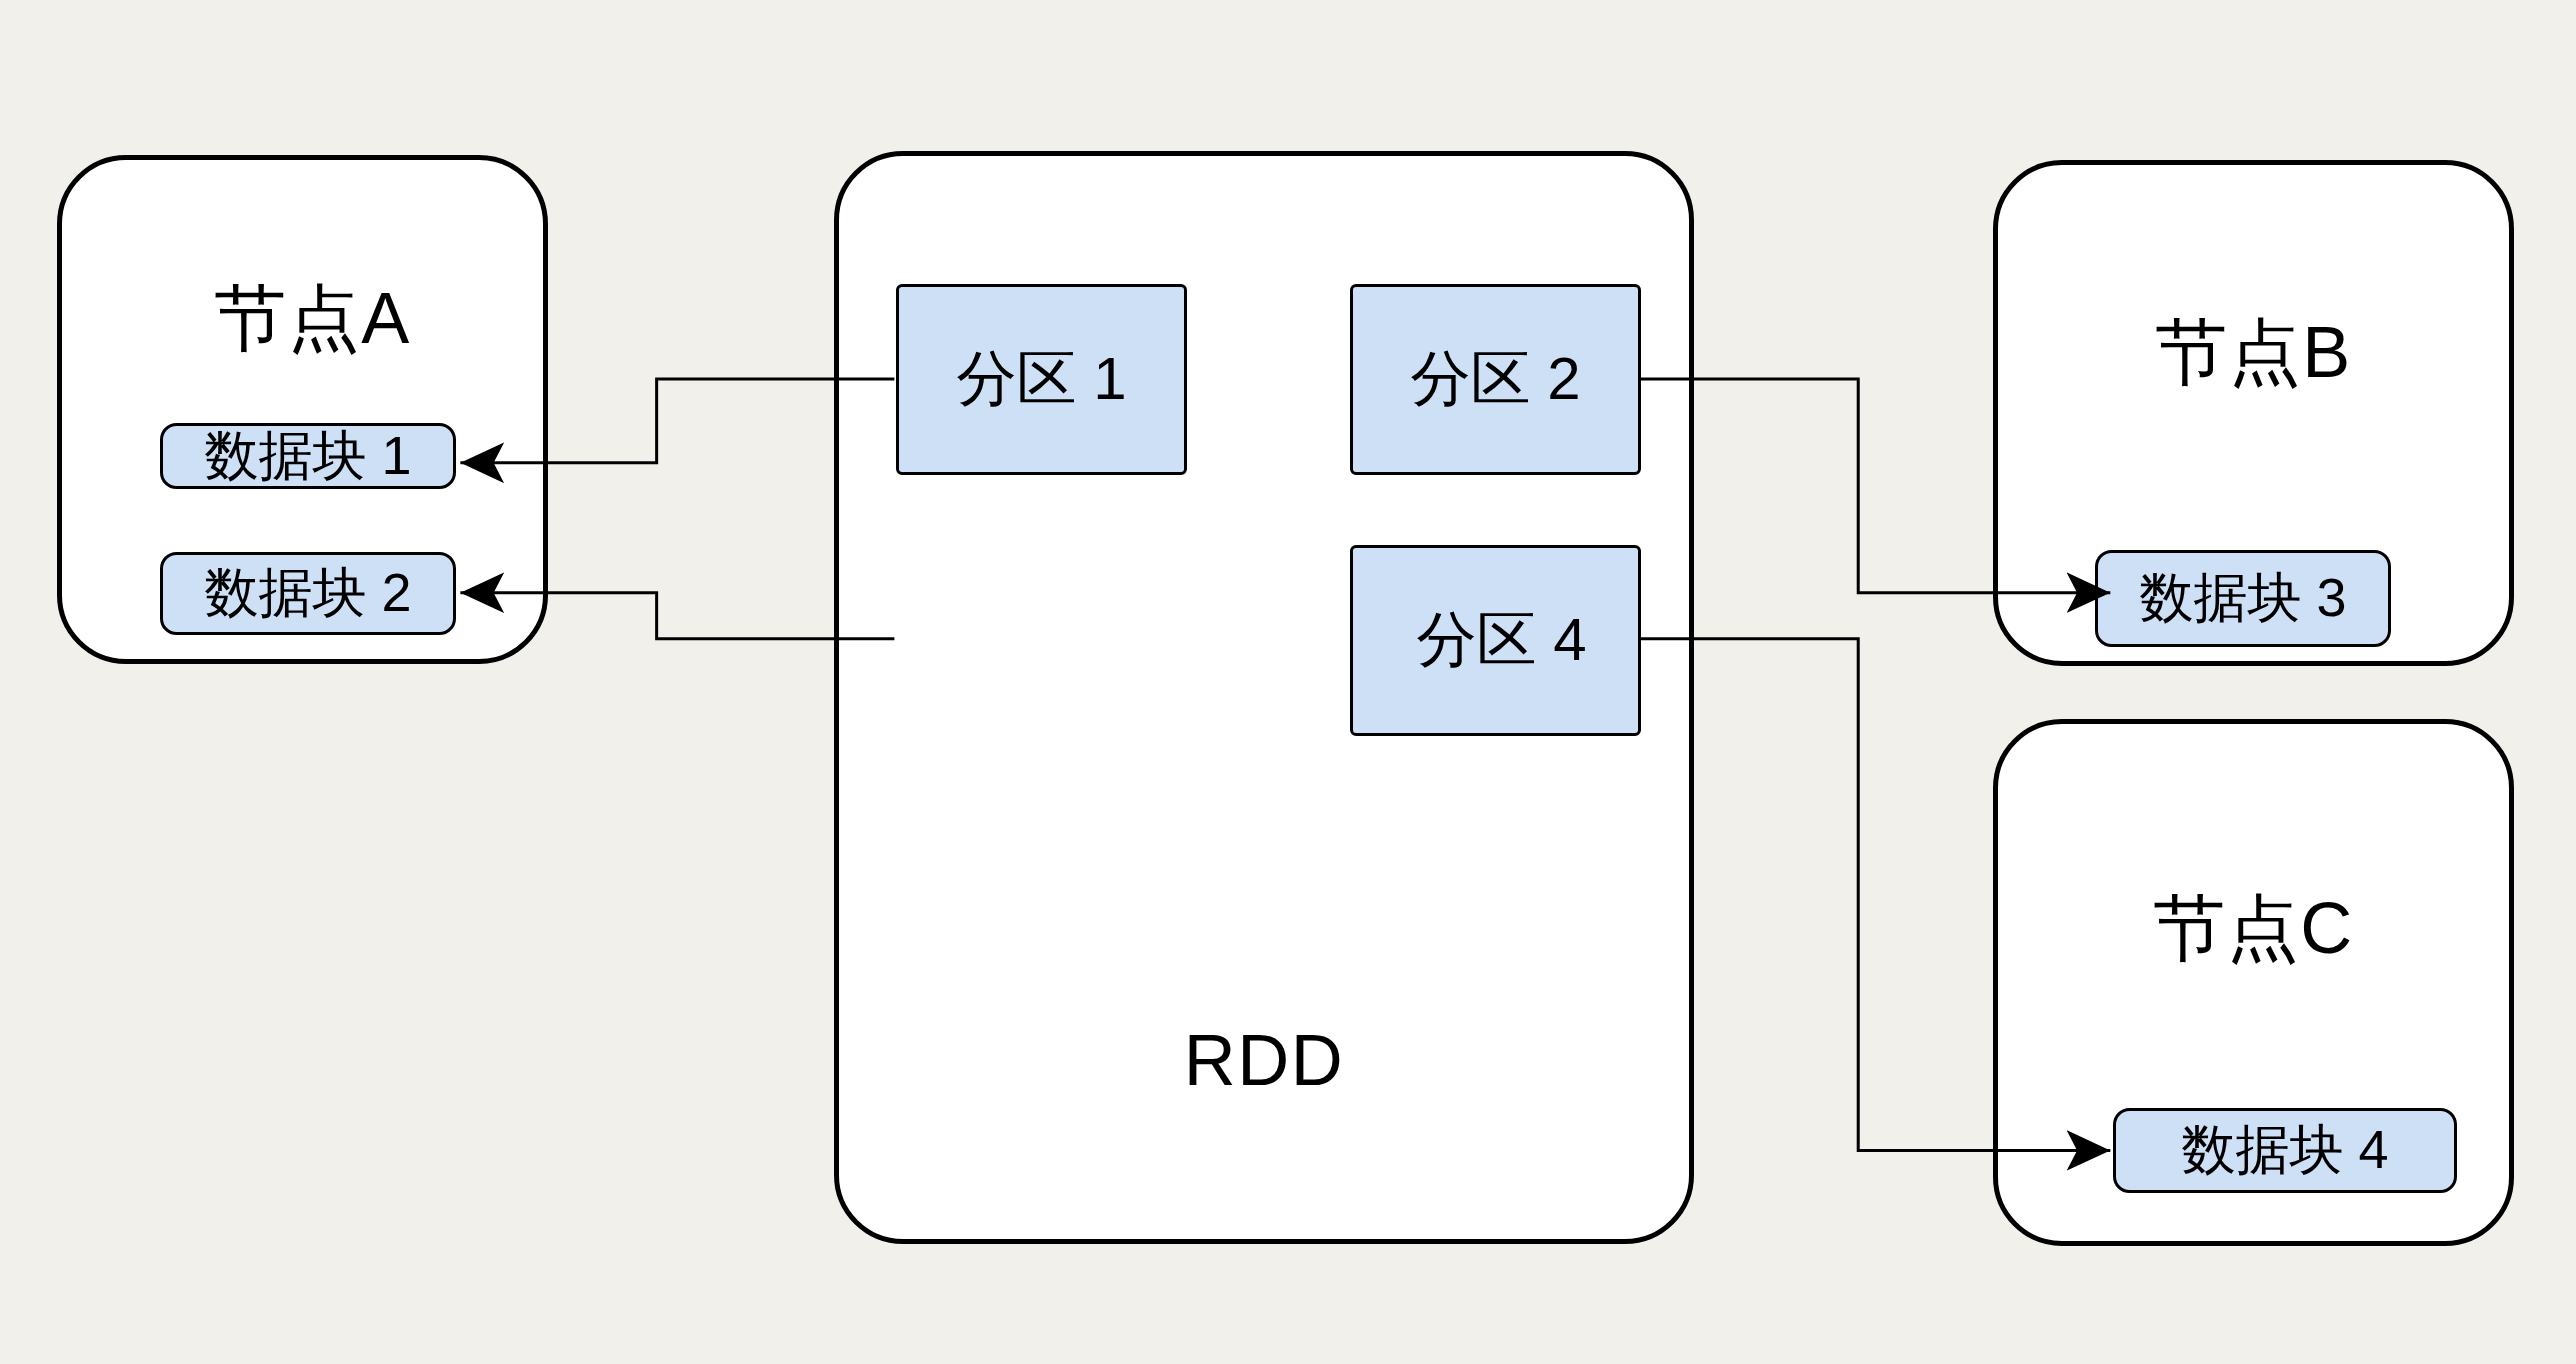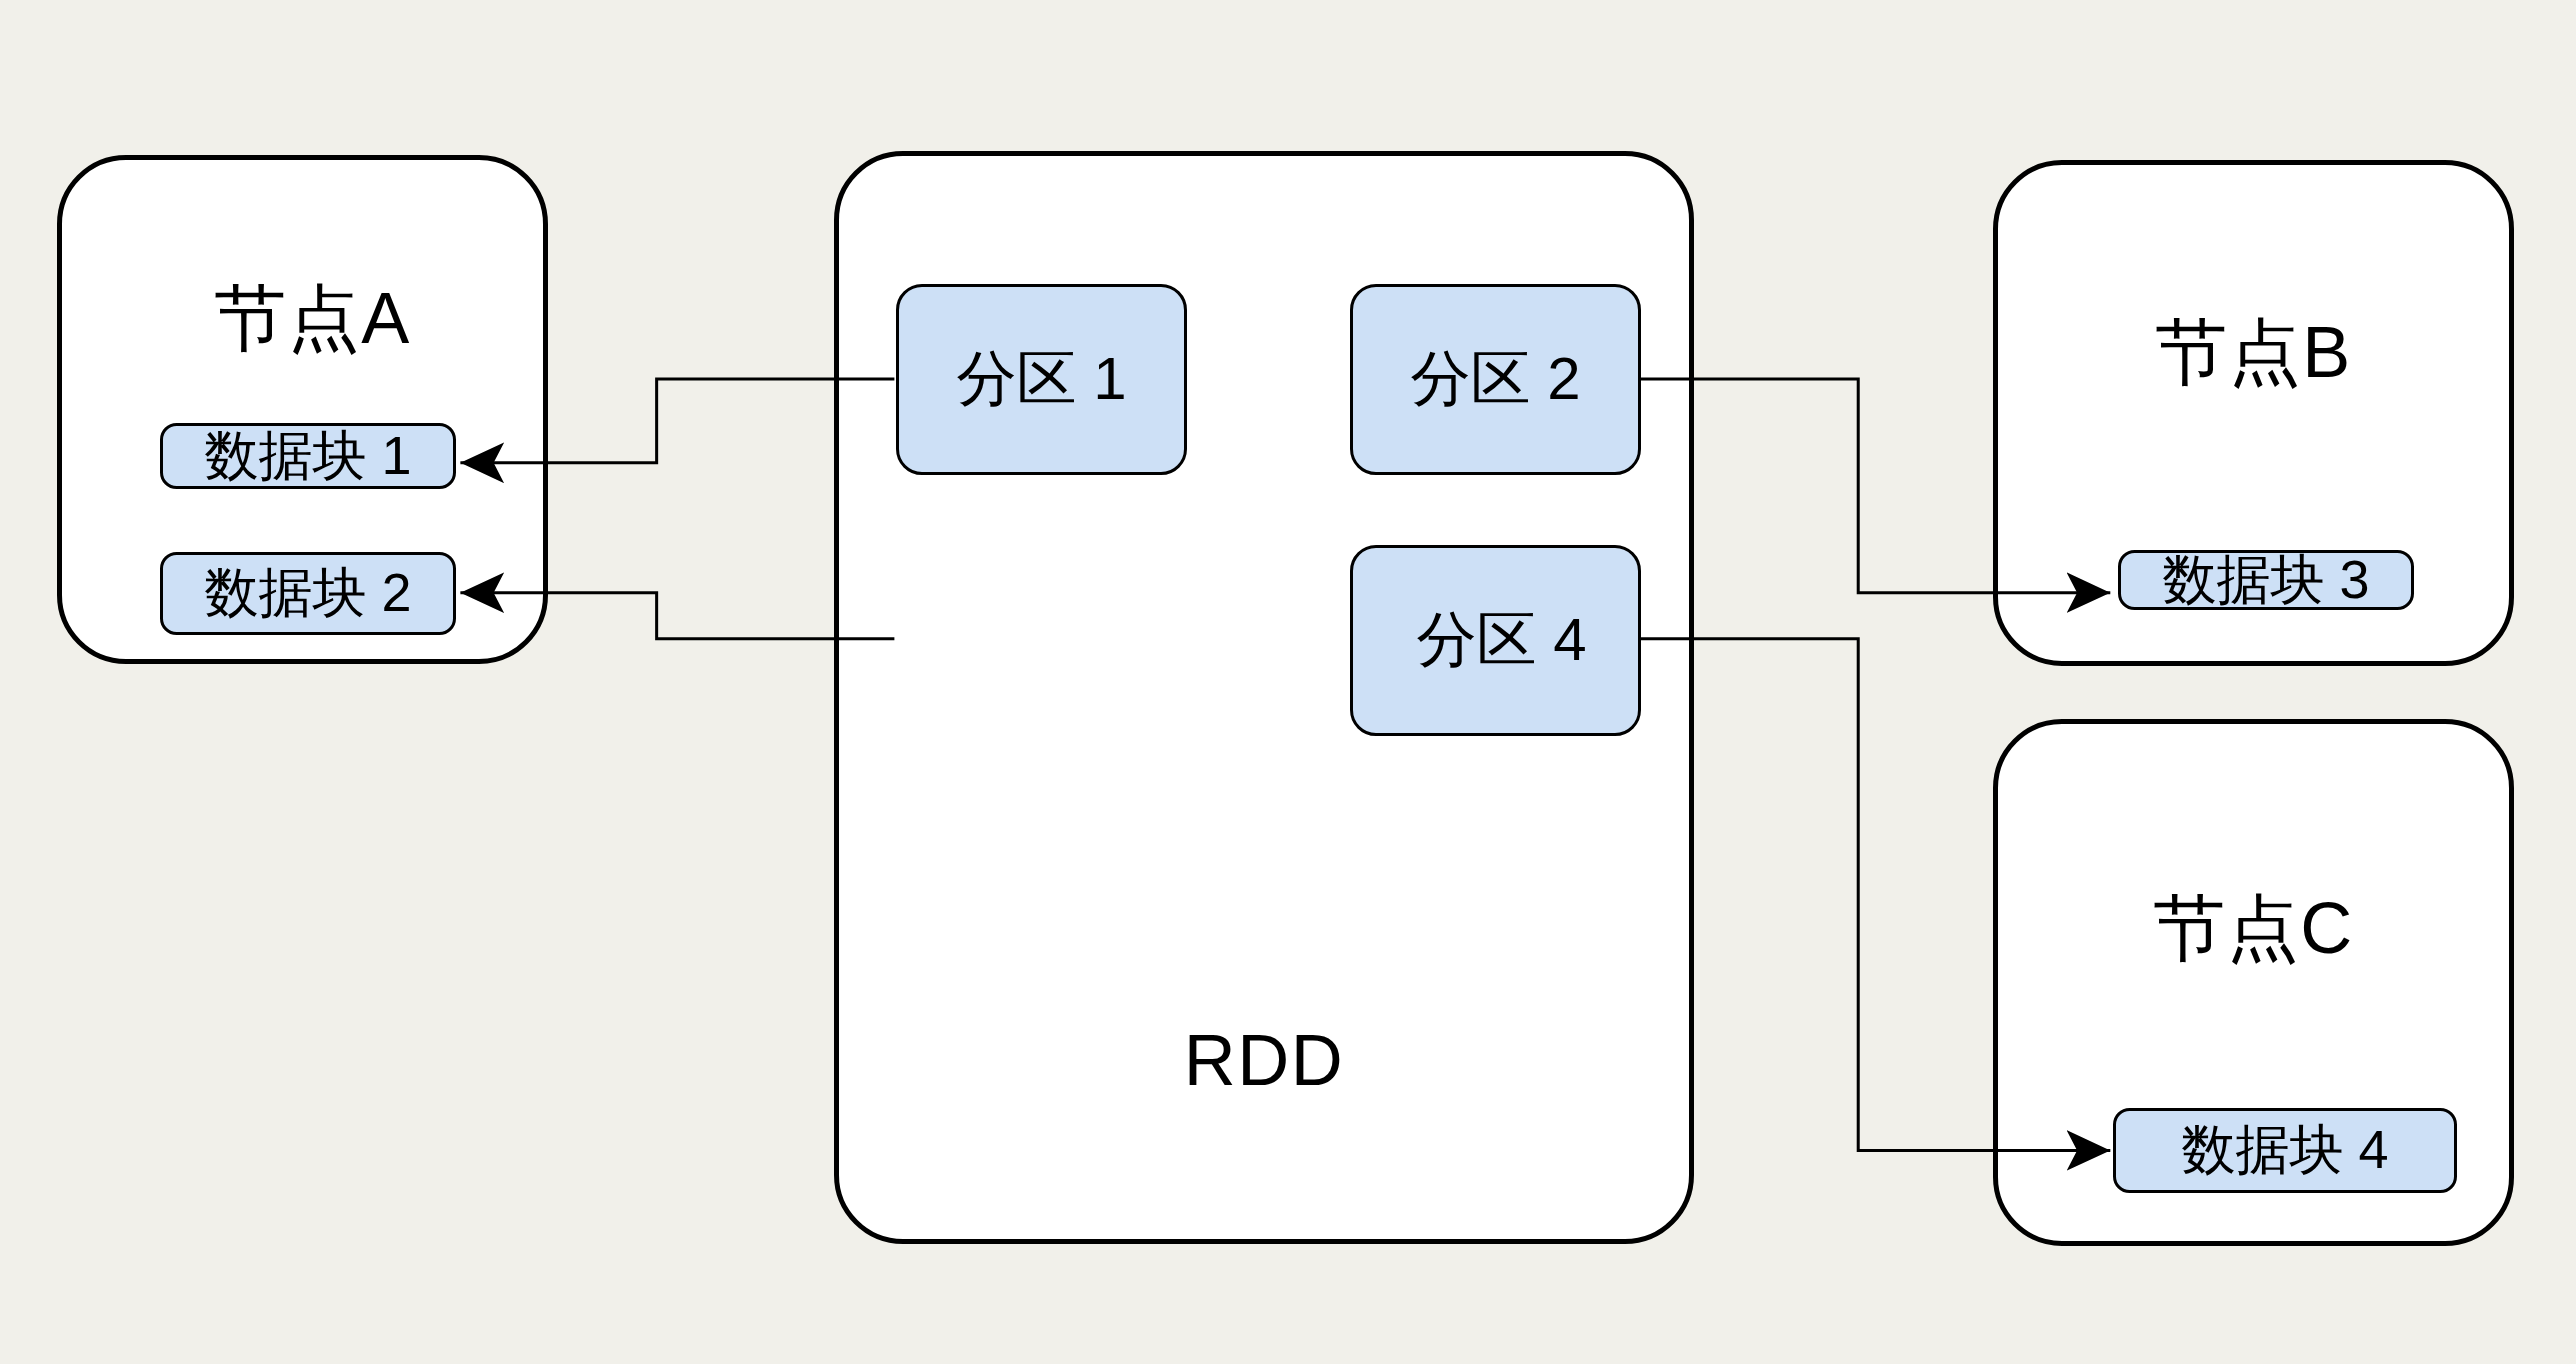--- a/index.html
+++ b/index.html
@@ -24,21 +24,21 @@
     font-size: 72px;
     line-height: 72px;
     color: #000000;
     letter-spacing: 1.5px;
     white-space: nowrap;
   }
   .part-box {
     position: absolute;
     background: #cde0f6;
     border: 3px solid #000000;
-    border-radius: 26px;
+    border-radius: 6px;
     box-sizing: border-box;
     display: flex;
     align-items: center;
     justify-content: center;
     font-size: 60px;
     color: #000000;
     white-space: nowrap;
   }
   .data-box {
     position: absolute;
@@ -82,21 +82,21 @@
   <div class="part-box" style="left:511px; top:128px; width:291px; height:191px;">
     <span>分区 2</span>
   </div>
   <div class="part-box" style="left:511px; top:389px; width:291px; height:191px;padding-left:12px;">
     <span>分区 4</span>
   </div>
 </div>
 
 <div class="node-box" style="left:1993px; top:160px; width:521px; height:506px;">
   <div class="node-label" style="top:151px;">节点B</div>
-  <div class="data-box" style="left:120px; top:385px; width:296px; height:60px;">
+  <div class="data-box" style="left:97px; top:385px; width:296px; height:97px;">
     <span>数据块 3</span>
   </div>
 </div>
 
 <div class="node-box" style="left:1993px; top:719px; width:521px; height:527px;">
   <div class="node-label" style="top:168px;">节点C</div>
   <div class="data-box" style="left:115px; top:384px; width:344px; height:85px;">
     <span>数据块 4</span>
   </div>
 </div>

